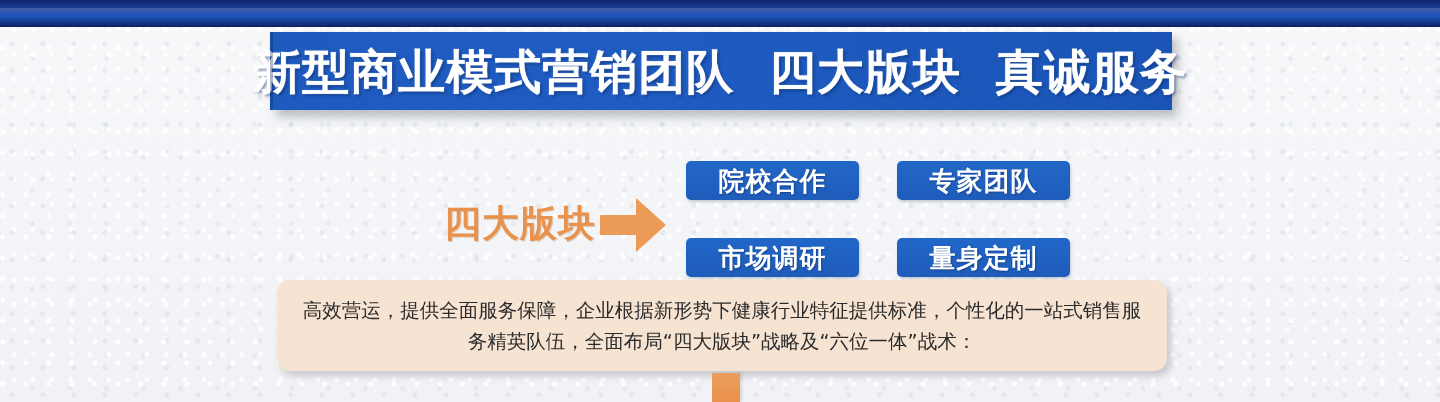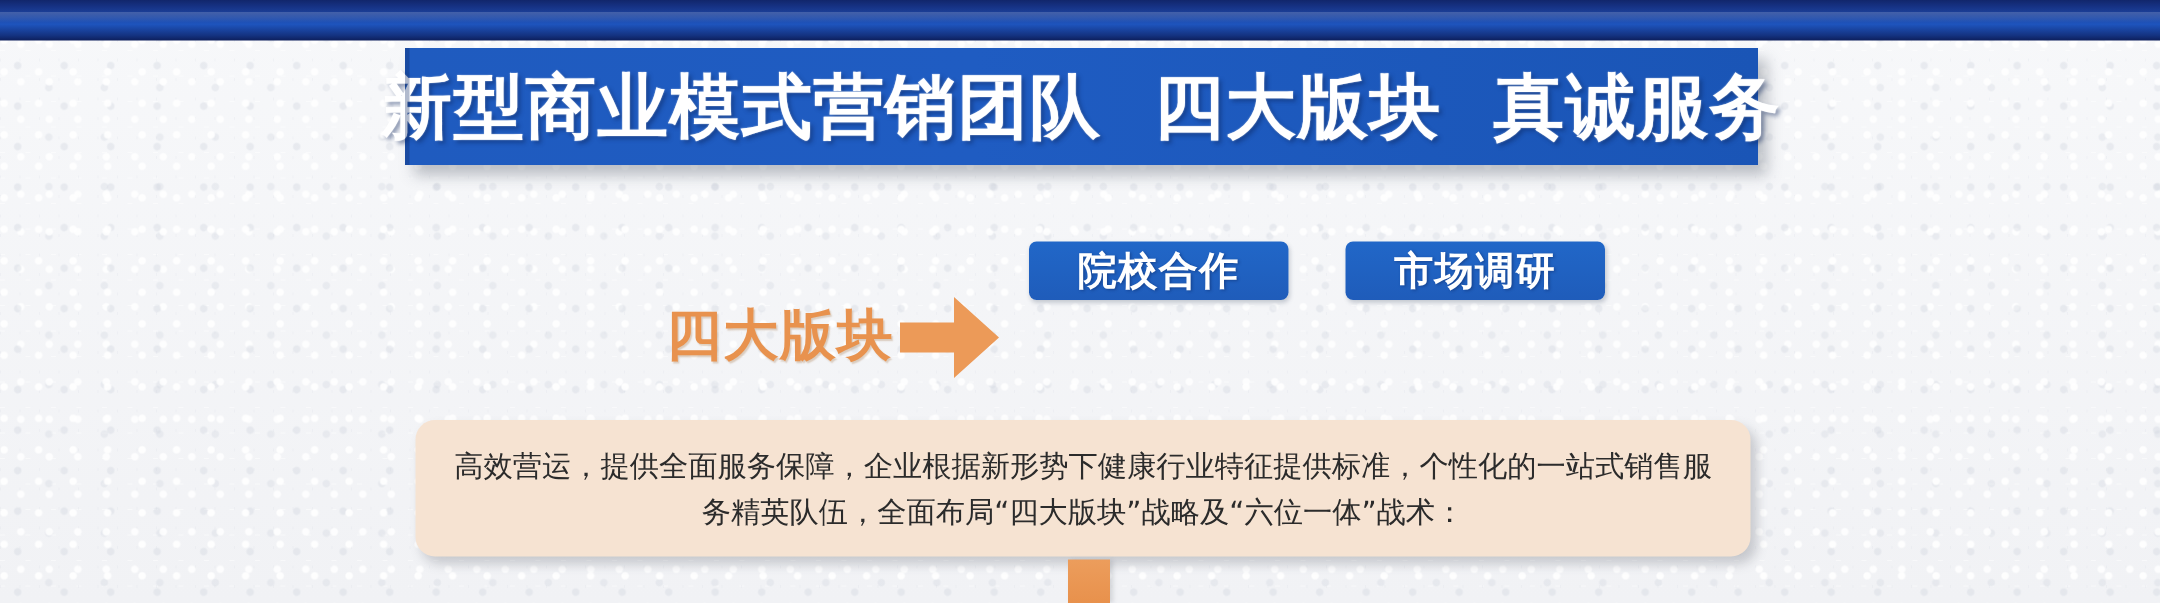--- a/index.html
+++ b/index.html
@@ -182,21 +182,27 @@
     <svg width="66" height="56" viewBox="0 0 66 56" xmlns="http://www.w3.org/2000/svg">
       <polygon points="0,18 36,18 36,1 66,28 36,55 36,38 0,38" fill="#ec9a58"></polygon>
     </svg>
   </div>
 
   <div id="boxgrid">
     <div class="tagbox">
       <span>院校合作</span>
     </div>
     <div class="tagbox">
+      <span>专家团队</span>
+    </div>
+    <div class="tagbox">
       <span>市场调研</span>
+    </div>
+    <div class="tagbox">
+      <span>量身定制</span>
     </div>
   </div>
 
   <div id="paracard">
     <div id="paratext">高效营运，提供全面服务保障，企业根据新形势下健康行业特征提供标准，个性化的一站式销售服
 务精英队伍，全面布局“四大版块”战略及“六位一体”战术：</div>
   </div>
 
   <div id="connector"></div>
 

